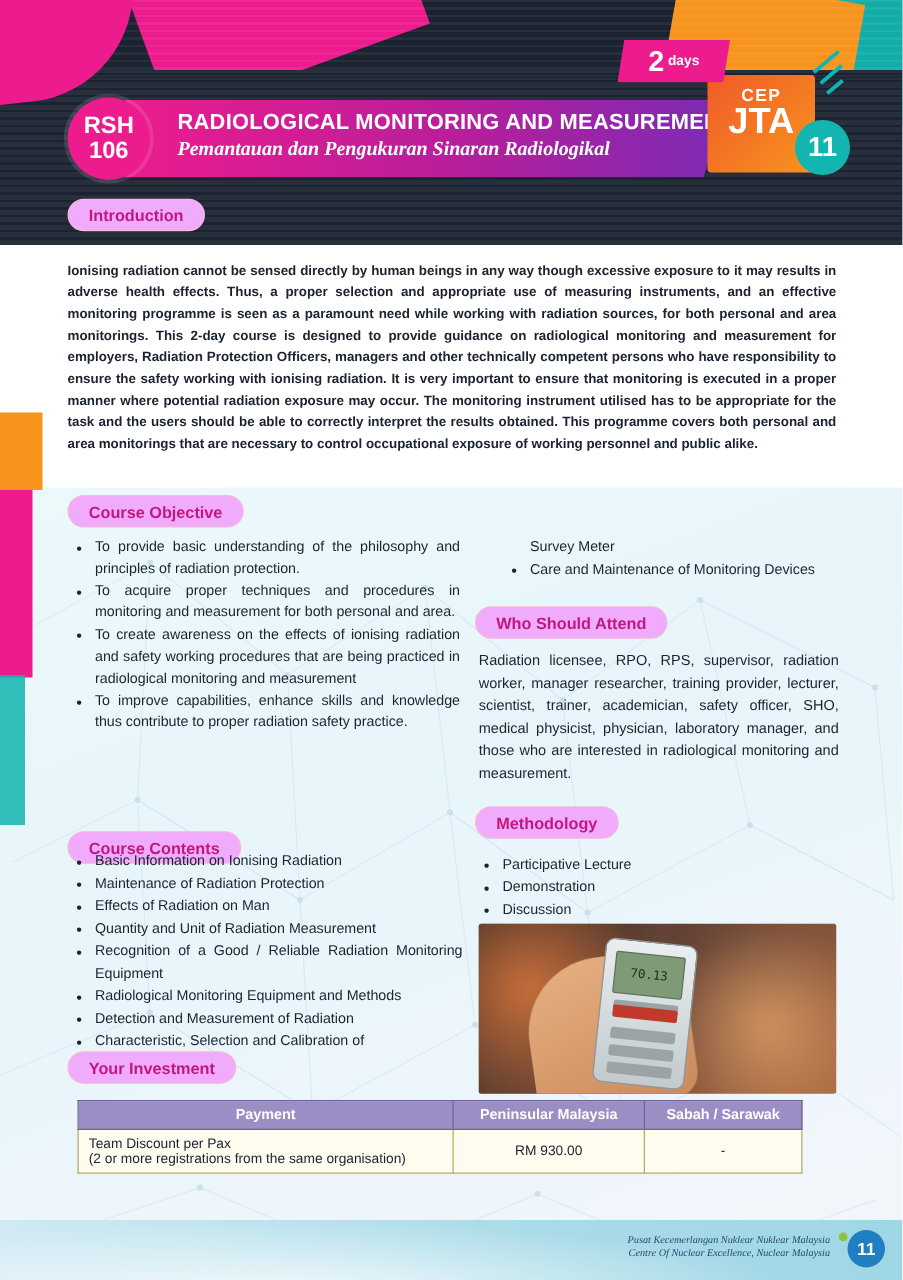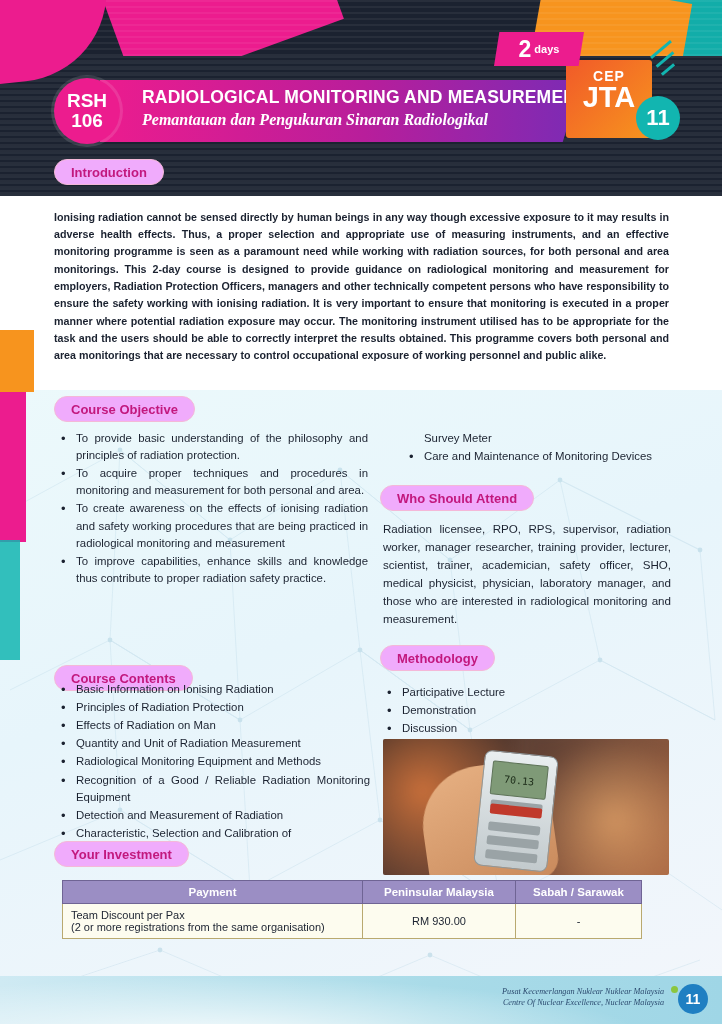--- a/index.html
+++ b/index.html
@@ -392,25 +392,25 @@
   <p class="para" style="margin:0;" data-name="who-should-attend-text">Radiation licensee, RPO, RPS, supervisor, radiation worker, manager researcher, training provider, lecturer, scientist, trainer, academician, safety officer, SHO, medical physicist, physician, laboratory manager, and those who are interested in radiological monitoring and measurement.</p>
 </div>
 
 <div class="pill" style="left:54px; top:645px;margin-top:20px;" data-name="heading-course-contents">
   <span data-name="heading-course-contents-label">Course Contents</span>
 </div>
 
 <div class="col" style="left:58px; top:681px; width:312px;" data-name="course-contents-wrap">
   <ul class="bullets" data-name="course-contents-list">
     <li data-name="list-item">Basic Information on Ionising Radiation</li>
-    <li data-name="list-item">Principles of Radiation Protection</li>
+    <li data-name="list-item">Maintenance of Radiation Protection</li>
     <li data-name="list-item">Effects of Radiation on Man</li>
     <li data-name="list-item">Quantity and Unit of Radiation Measurement</li>
+    <li data-name="list-item">Recognition of a Good / Reliable Radiation Monitoring Equipment</li>
     <li data-name="list-item">Radiological Monitoring Equipment and Methods</li>
-    <li data-name="list-item">Recognition of a Good / Reliable Radiation Monitoring Equipment</li>
     <li data-name="list-item">Detection and Measurement of Radiation</li>
     <li data-name="list-item">Characteristic, Selection and Calibration of</li>
   </ul>
 </div>
 
 <div class="pill" style="left:380px; top:645px;" data-name="heading-methodology">
   <span data-name="heading-methodology-label">Methodology</span>
 </div>
 
 <div class="col" style="left:386px; top:684px; width:280px;" data-name="methodology-wrap">

